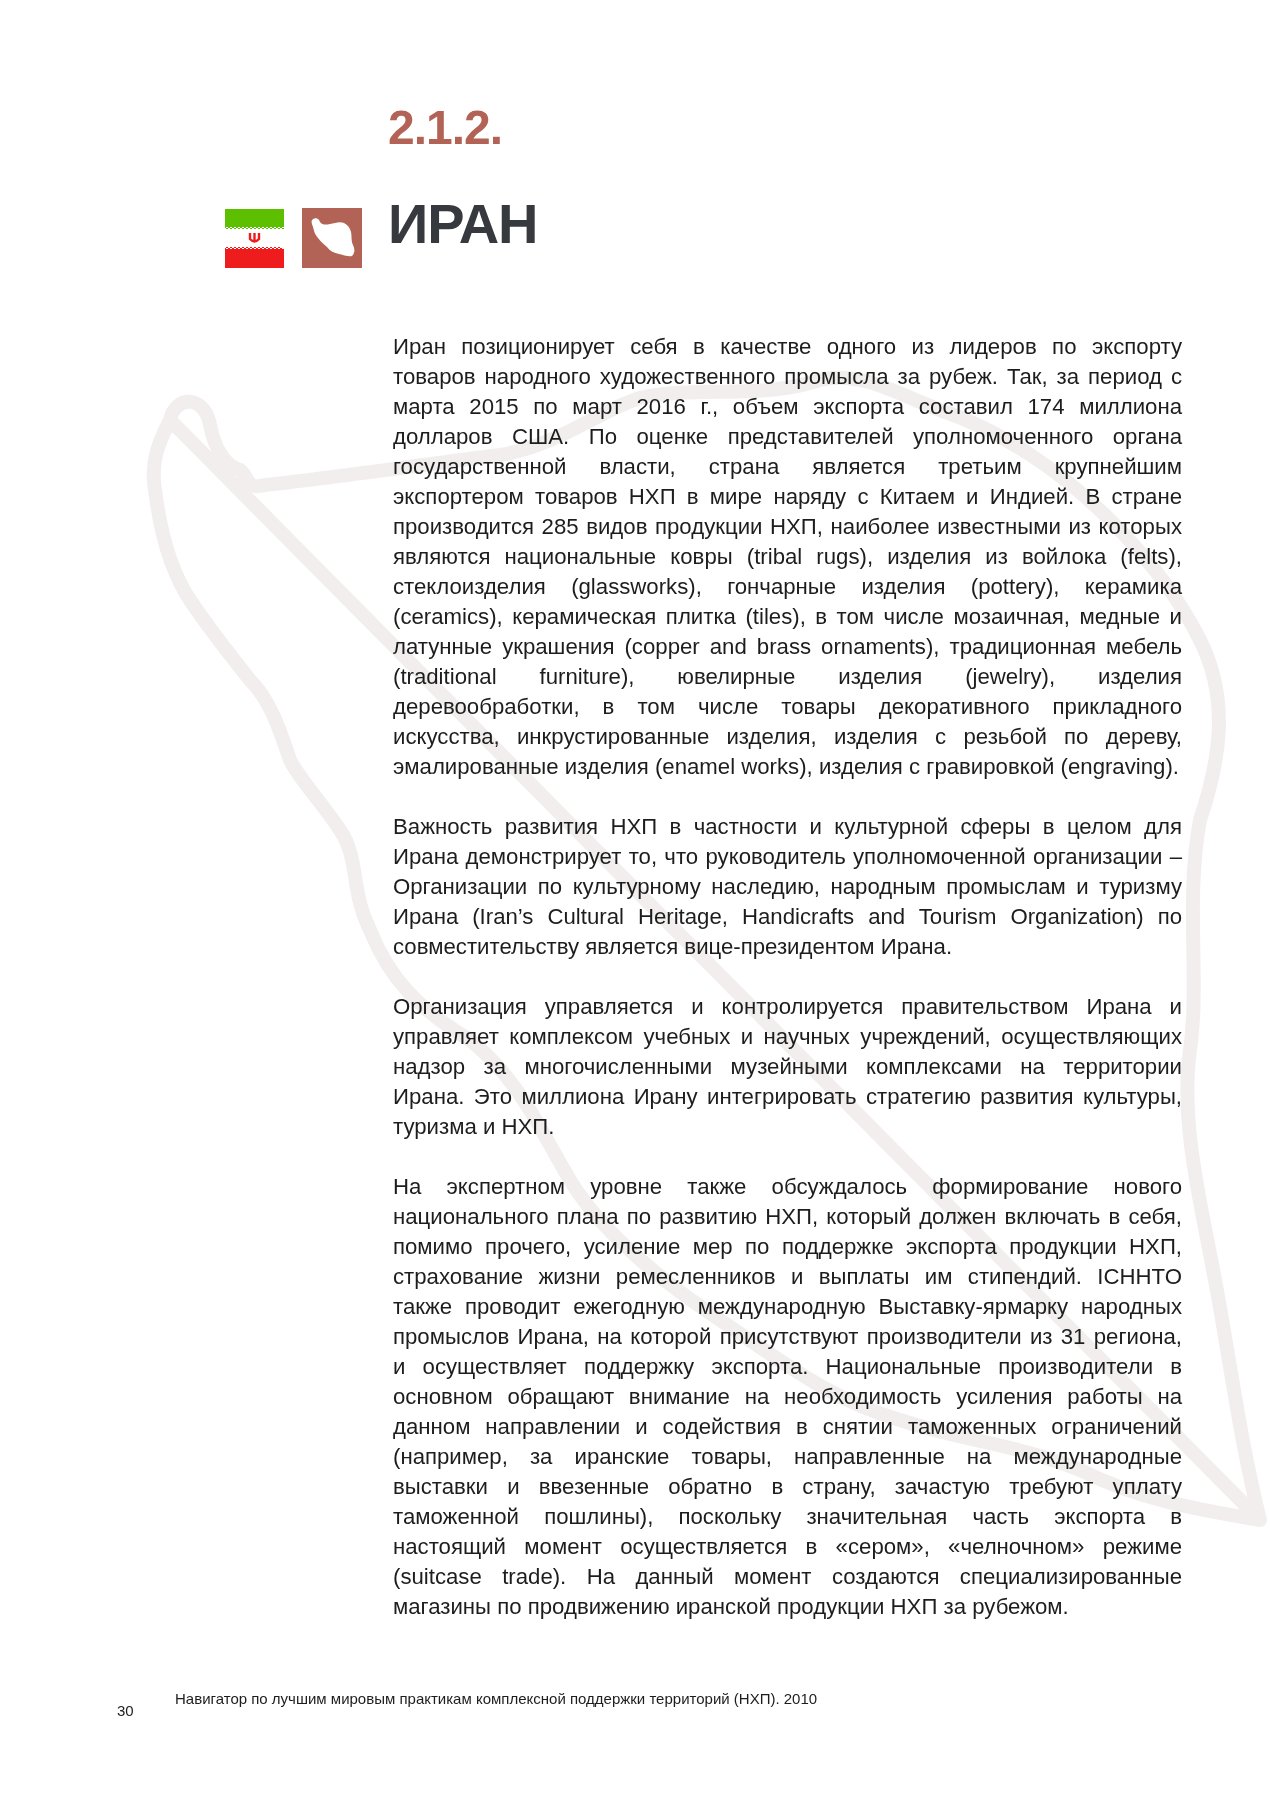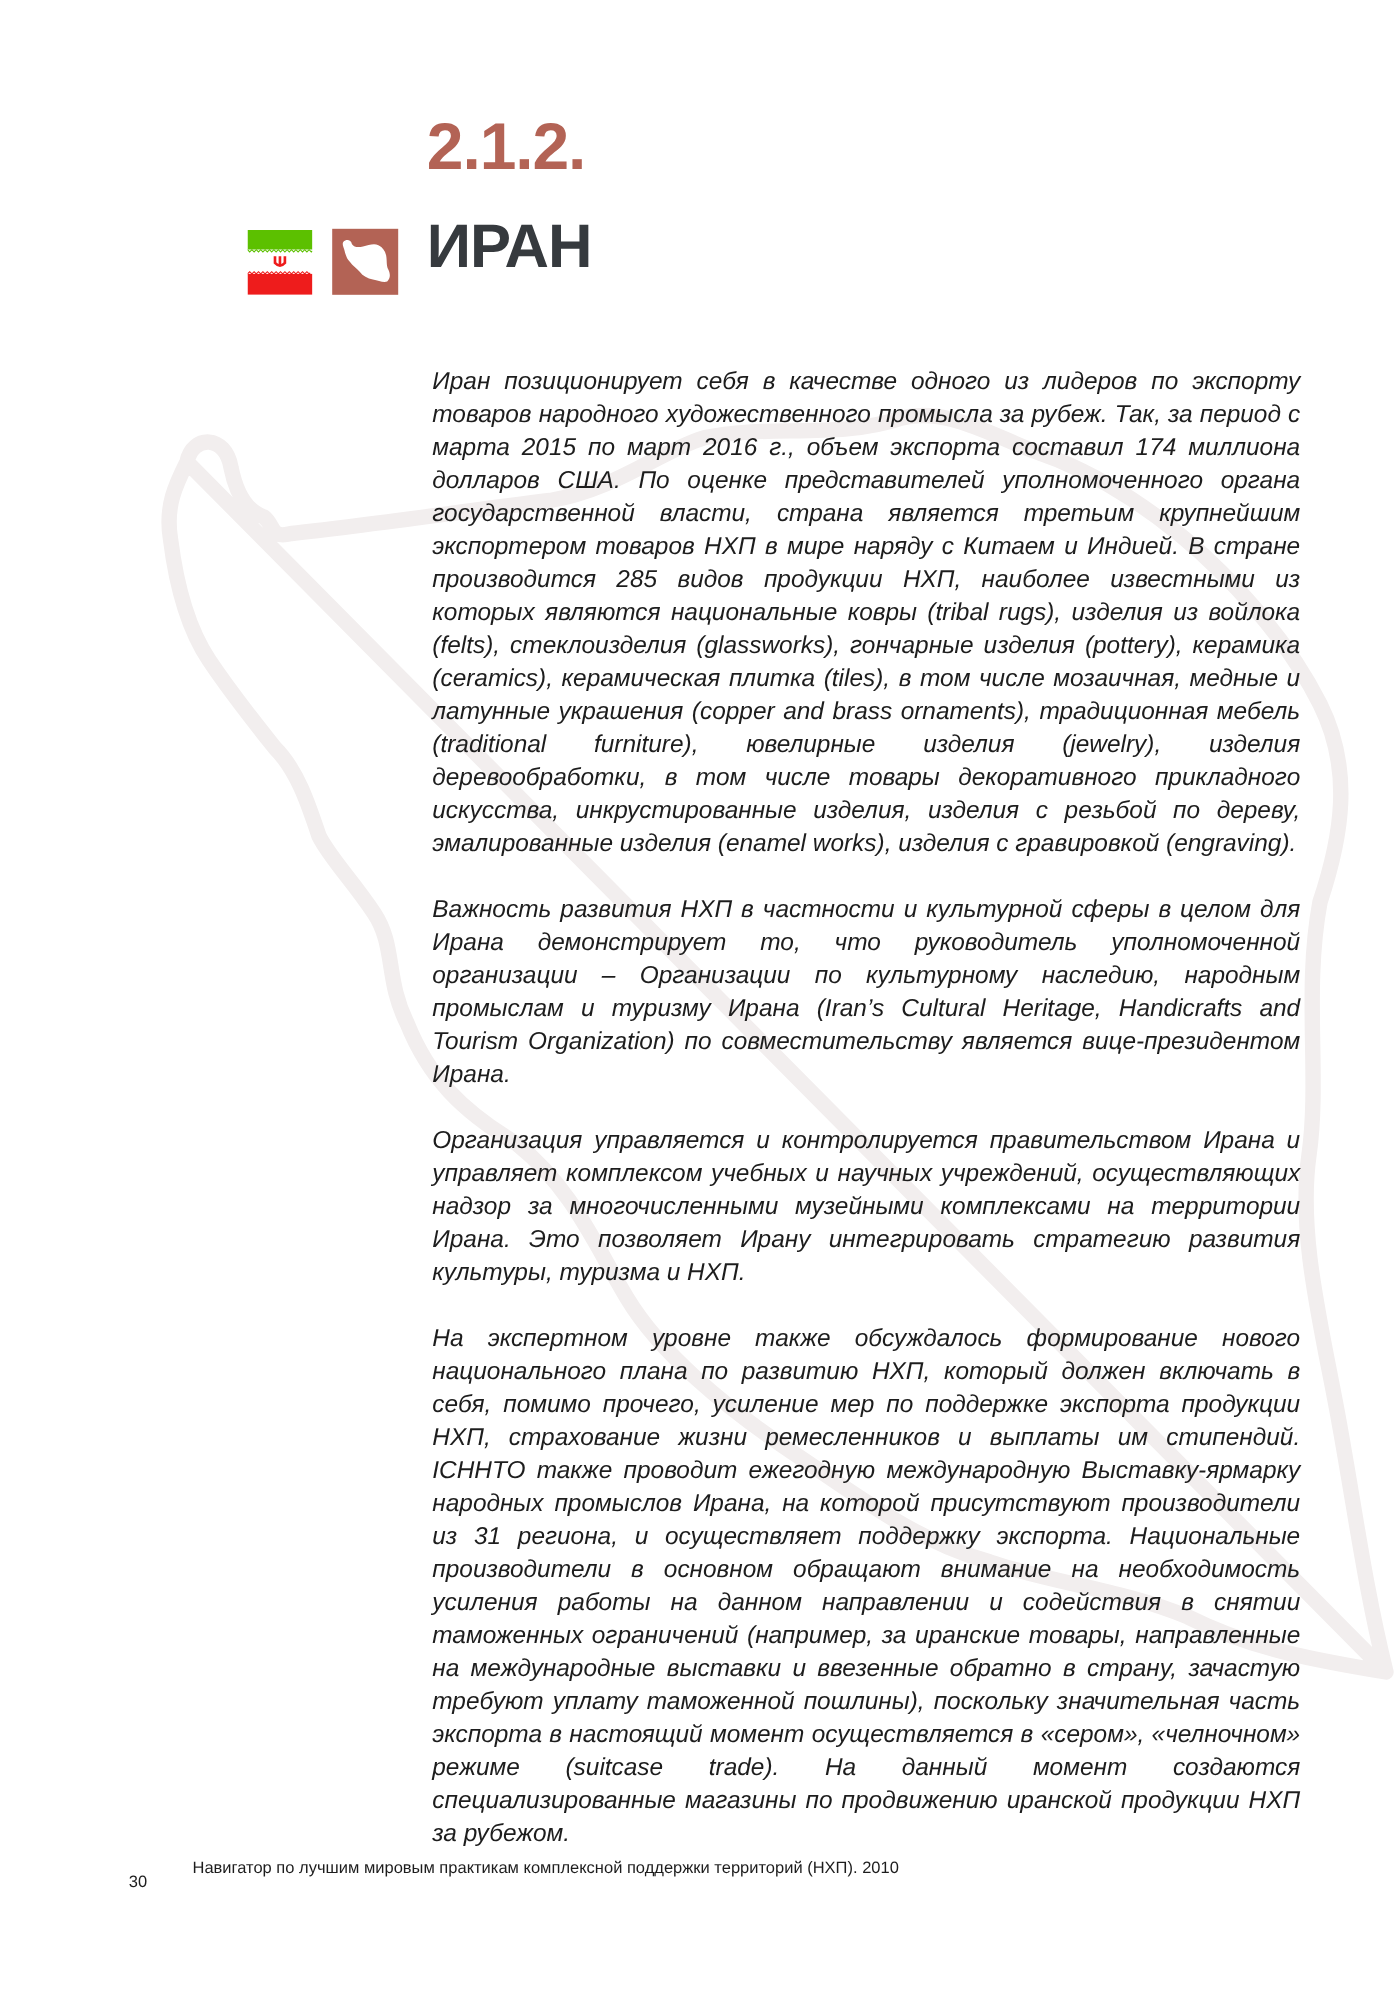--- a/index.html
+++ b/index.html
@@ -1,23 +1,23 @@
 <!DOCTYPE html>
 <html><head>
 <meta charset="utf-8">
 <style>
   html, body { margin:0; padding:0; background:#ffffff; }
   body { width:1270px; height:1813px; position:relative; overflow:hidden; font-family:"Liberation Sans", sans-serif; color:#1d1d1d; }
   .map-bg { position:absolute; left:0; top:0; width:1270px; height:1813px; pointer-events:none; }
-  .section-number { position:absolute; left:388px; top:104px; font-size:60px; font-weight:bold; color:#b36355; letter-spacing:-1px; line-height:1; }
+  .section-number { position:absolute; left:388px; top:104px; font-size:48px; font-weight:bold; color:#b36355; letter-spacing:-1px; line-height:1; }
   .title { position:absolute; left:388px; top:196px; font-size:56px; font-weight:bold; color:#363a3e; line-height:1; letter-spacing:-1px; }
   .flag { position:absolute; left:225px; top:209px; width:59px; height:59px; }
   .map-icon { position:absolute; left:302px; top:208px; width:60px; height:60px; background:#b36355; }
   .body-text { position:absolute; left:393px; top:332px; width:789px; font-size:22.2px; line-height:30px; text-align:justify; hyphens:manual; }
-  .body-text p { margin:0 0 30px 0;font-style:italic; }
+  .body-text p { margin:0 0 30px 0; }
   .footer { position:absolute; top:1690px; left:117px; font-size:15px; color:#1d1d1d; }
   .footer .page-num { font-weight:normal; position:absolute; left:0; top:12px; }
   .footer .footer-title { position:absolute; left:58px; top:0; white-space:nowrap; }
 </style>
 </head>
 <body>
 
 <svg class="map-bg" viewBox="0 0 1270 1813">
   <path d="M170 420 C 175 395, 205 395, 210 425 C 215 450, 225 465, 240 470 C 250 478, 245 490, 265 485 C 330 478, 420 465, 500 455 C 560 445, 600 410, 640 398 C 700 385, 760 400, 820 380 C 860 370, 900 395, 940 410 C 1000 430, 1060 470, 1110 520 C 1150 560, 1180 600, 1200 640 C 1230 700, 1220 760, 1200 820 C 1185 900, 1200 980, 1190 1050 C 1180 1120, 1200 1200, 1215 1280 C 1230 1360, 1240 1440, 1260 1520 M 1260 1520 C 1200 1510, 1140 1500, 1080 1470 C 1020 1445, 960 1440, 900 1420 C 830 1400, 780 1360, 720 1320 C 660 1280, 600 1230, 570 1180 C 540 1130, 520 1080, 470 1040 C 420 1010, 390 980, 370 930 C 350 890, 360 860, 340 830 C 320 800, 300 780, 290 760 C 280 730, 270 700, 250 680 C 230 655, 210 630, 190 600 C 170 570, 160 530, 155 490 C 150 460, 160 440, 170 420 Z" fill="none" stroke="#f2eeee" stroke-width="14" stroke-linejoin="round" stroke-linecap="round"></path>
 </svg>
@@ -37,20 +37,20 @@
   <svg viewBox="0 0 60 60" width="60" height="60">
     <path d="M10 12 C13 9, 17 10, 18 14 C20 17, 24 17, 28 16 C33 15, 38 13, 42 15 C46 17, 48 20, 49 24 C50 29, 49 33, 51 37 C53 41, 53 45, 50 48 C46 49, 42 47, 37 46 C32 45, 28 43, 25 39 C22 36, 19 34, 16 30 C13 27, 12 23, 11 19 C10 16, 9 14, 10 12 Z" fill="#ffffff"></path>
   </svg>
 </div>
 
 <div class="title">ИРАН</div>
 
 <div class="body-text">
   <p>Иран позиционирует себя в качестве одного из лидеров по экспорту товаров народного художественного промысла за рубеж. Так, за период с марта 2015 по март 2016 г., объем экспорта составил 174 миллиона долларов США. По оценке представителей уполномоченного органа государственной власти, страна является третьим крупнейшим экспортером товаров НХП в мире наряду с Китаем и Индией. В стране производится 285 видов продукции НХП, наиболее известными из которых являются национальные ковры (tribal rugs), изделия из войлока (felts), стеклоизделия (glassworks), гончарные изделия (pottery), керамика (ceramics), керамическая плитка (tiles), в том числе мозаичная, медные и латунные украшения (copper and brass ornaments), традиционная мебель (traditional furniture), ювелирные изделия (jewelry), изделия деревообработки, в том числе товары декоративного прикладного искусства, инкрустированные изделия, изделия с резьбой по дереву, эмалированные изделия (enamel works), изделия с гравировкой (engraving).</p>
   <p>Важность развития НХП в частности и культурной сферы в целом для Ирана демонстрирует то, что руководитель уполномоченной организации – Организации по культурному наследию, народным промыслам и туризму Ирана (Iran’s Cultural Heritage, Handicrafts and Tourism Organization) по совместительству является вице-президентом Ирана.</p>
-  <p>Организация управляется и контролируется правительством Ирана и управляет комплексом учебных и научных учреждений, осуществляющих надзор за многочисленными музейными комплексами на территории Ирана. Это позволяет Ирану интегрировать стратегию развития культуры, туризма и НХП.</p>
+  <p>Организация управляется и контролируется правительством Ирана и управляет комплексом учебных и научных учреждений, осуществляющих надзор за многочисленными музейными комплексами на территории Ирана. Это миллиона Ирану интегрировать стратегию развития культуры, туризма и НХП.</p>
   <p>На экспертном уровне также обсуждалось формирование нового национального плана по развитию НХП, который должен включать в себя, помимо прочего, усиление мер по поддержке экспорта продукции НХП, страхование жизни ремесленников и выплаты им стипендий. ICHHTO также проводит ежегодную международную Выставку-ярмарку народных промыслов Ирана, на которой присутствуют производители из 31 региона, и осуществляет поддержку экспорта. Национальные производители в основном обращают внимание на необходимость усиления работы на данном направлении и содействия в снятии таможенных ограничений (например, за иранские товары, направленные на международные выставки и ввезенные обратно в страну, зачастую требуют уплату таможенной пошлины), поскольку значительная часть экспорта в настоящий момент осуществляется в «сером», «челночном» режиме (suitcase trade). На данный момент создаются специализированные магазины по продвижению иранской продукции НХП за рубежом.</p>
 </div>
 
 <div class="footer">
   <span class="page-num">30</span>
   <span class="footer-title">Навигатор по лучшим мировым практикам комплексной поддержки территорий (НХП). 2010</span>
 </div>
 
 </body></html>

